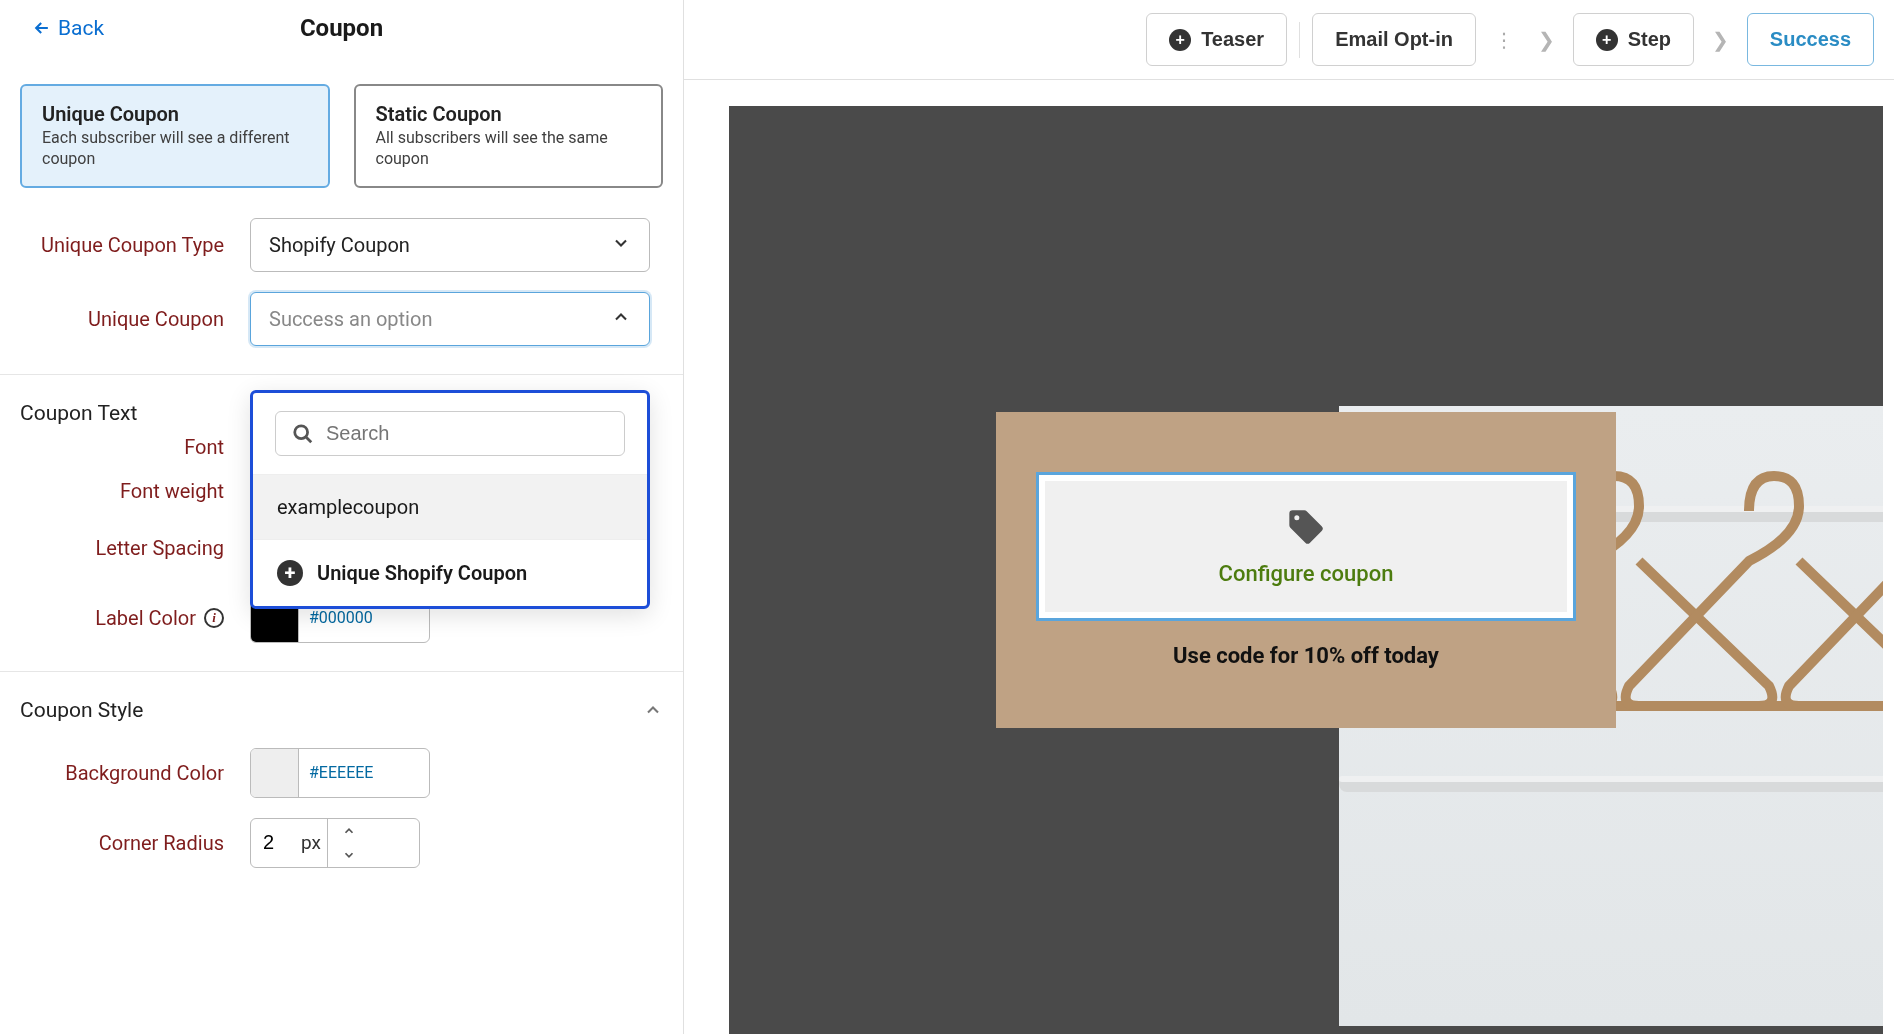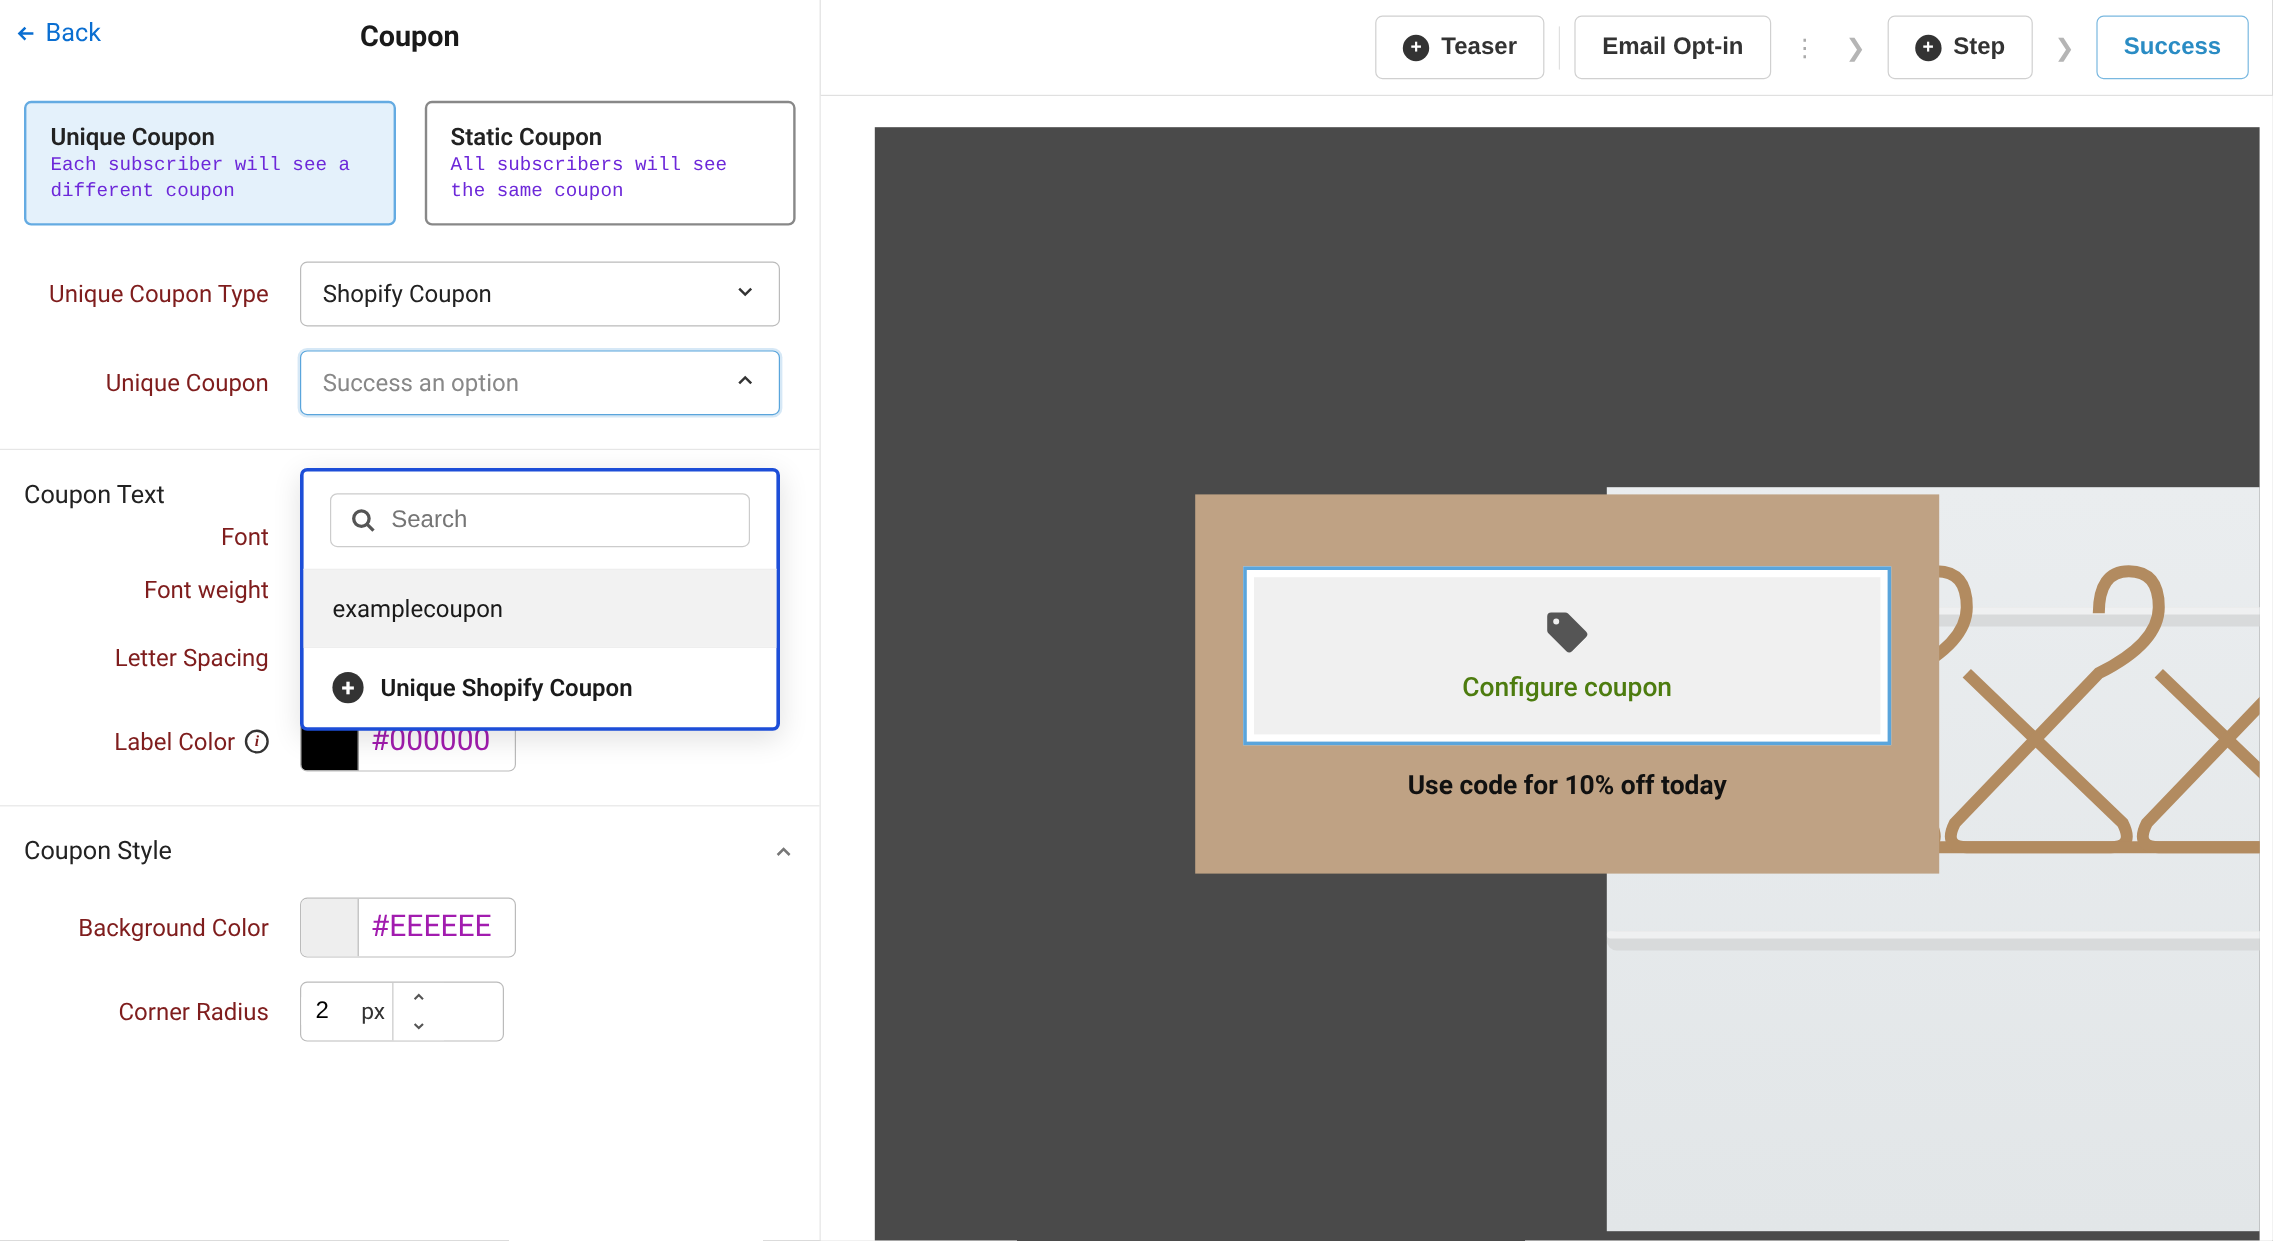--- a/index.html
+++ b/index.html
@@ -2,40 +2,40 @@
 <html><head>
   <meta charset="utf-8">
   <style>
     * { margin: 0; padding: 0; box-sizing: border-box; }
     body { font-family: -apple-system, BlinkMacSystemFont, "Segoe UI", Roboto, Helvetica, Arial, sans-serif; background: #fff; color: #1a1a1a; width: 1894px; height: 1034px; overflow: hidden; }
     .app { display: flex; height: 100%; }
     .left-panel { width: 684px; border-right: 1px solid #e0e0e0; display: flex; flex-direction: column; }
     .right-panel { flex: 1; display: flex; flex-direction: column; }
     
     
-    .left-header { display: flex; align-items: flex-start; padding: 16px 12px; border-bottom: 0; position: relative; }
+    .left-header { display: flex; align-items: center; padding: 16px 32px; border-bottom: 0; position: relative; }
     .back-link { display: flex; align-items: center; gap: 6px; color: #0a6ed1; text-decoration: none; font-size: 21px; cursor: pointer; }
     .back-link svg { width: 20px; height: 20px; stroke: #0a6ed1; }
     .left-title { position: absolute; left: 50%; transform: translateX(-50%); font-size: 24px; font-weight: 700; }
     
     
     .top-nav { display: flex; align-items: center; justify-content: flex-end; gap: 12px; padding: 10px 20px; border-bottom: 1px solid #e0e0e0; height: 80px; }
     .nav-btn { display: flex; align-items: center; gap: 10px; padding: 14px 22px; border: 1px solid #d0d0d0; border-radius: 6px; background: #fff; font-size: 20px; font-weight: 600; cursor: pointer; color: #333; }
     .nav-btn.success { border-color: #79b8e0; color: #2a8cc4; }
     .nav-chevron { color: #b5b5b5; font-size: 20px; padding: 0 6px; }
     .nav-sep { width: 1px; height: 36px; background: #e0e0e0; }
     .more-dots { color: #aaa; font-size: 20px; padding: 0 6px; cursor: pointer; }
     .plus-circle { width: 22px; height: 22px; border-radius: 50%; background: #333; color: #fff; display: inline-flex; align-items: center; justify-content: center; font-size: 16px; font-weight: bold; }
     
     
     .card-row { display: flex; gap: 24px; padding: 28px 20px 20px; }
     .type-card { flex: 1; border: 2px solid #888; border-radius: 6px; padding: 16px 20px; cursor: pointer; }
     .type-card.selected { border-color: #64abe2; background: #e4f1fb; }
     .type-card-title { font-size: 20px; font-weight: 600; color: #222; margin-bottom: 2px; }
-    .type-card-desc { font-size: 16px; color: #6d28d9; line-height: 1.3; font-family: Liberation Mono, monospace; }
+    .type-card-desc { font-size: 16px; color: #404040; line-height: 1.3; }
     
     
     .form-section { padding: 10px 20px 28px; border-bottom: 1px solid #e6e6e6; }
     .form-row { display: flex; align-items: center; margin-bottom: 20px; }
     .form-row:last-child { margin-bottom: 0; }
     .form-label { width: 230px; text-align: center; padding-right: 26px; font-size: 20px; color: #7f1d1d; display: flex; justify-content: flex-end; align-items: center; gap: 8px; }
     .select { flex: 1; max-width: 400px; display: flex; align-items: flex-start; justify-content: space-between; border: 1px solid #bbb; border-radius: 6px; padding: 14px 18px; font-size: 20px; color: #222; cursor: pointer; background: #fff; }
     .select.open { border-color: #5aa5dc; box-shadow: 0 0 0 2px rgba(90,165,220,.25); }
     .select-placeholder { color: #888; }
     .chev { width: 20px; height: 20px; }
@@ -57,21 +57,21 @@
     .num-field { display: flex; align-items: center; border: 1px solid #bbb; border-radius: 6px; overflow: hidden; height: 50px; width: 170px; }
     .num-input { width: 50px; border: none; outline: none; font-size: 20px; text-align: left; padding-left: 12px; }
     .num-unit { font-size: 19px; color: #333; padding-right: 6px; }
     .stepper { display: flex; flex-direction: column; border-left: 1px solid #bbb; height: 100%; }
     .stepper button { border: none; background: #fff; height: 50%; width: 42px; cursor: pointer; display: flex; align-items: center; justify-content: center; }
     .stepper button svg { width: 14px; height: 14px; }
     
     
     .color-field { display: flex; align-items: center; border: 1px solid #bbb; border-radius: 6px; overflow: hidden; height: 50px; width: 180px; }
     .swatch { width: 48px; height: 100%; border-right: 1px solid #bbb; }
-    .color-text { padding-left: 10px; font-size: 25px; color: #a21caf; }
+    .color-text { padding-left: 10px; font-size: 16px; color: #0369a1; }
     
     .info-icon { width: 20px; height: 20px; border: 2px solid #333; border-radius: 50%; display: inline-flex; align-items: center; justify-content: center; font-size: 13px; font-weight: bold; font-style: italic; font-family: Georgia, serif; }
     
     
     .preview-stage { flex: 1; background: #fff; display: flex; justify-content: center; align-items: flex-start; padding: 26px 0 0 34px; overflow: hidden; }
     .stage-frame { width: 1154px; height: 100%; background: #4a4a4a; display: flex; align-items: center; justify-content: center; position: relative; overflow: hidden; }
     .popup { width: 620px; background: #bfa284; padding: 60px 40px 60px; display: flex; flex-direction: column; align-items: center; }
     .popup-title { font-size: 48px; font-weight: 800; color: #111; margin-bottom: 36px; letter-spacing: -0.5px; }
     .coupon-box { width: 540px; background: #fff; border: 3px solid #5aa5dc; padding: 6px; }
     .coupon-inner { background: #f0f0f0; padding: 26px; display: flex; flex-direction: column; align-items: center; gap: 14px; }

